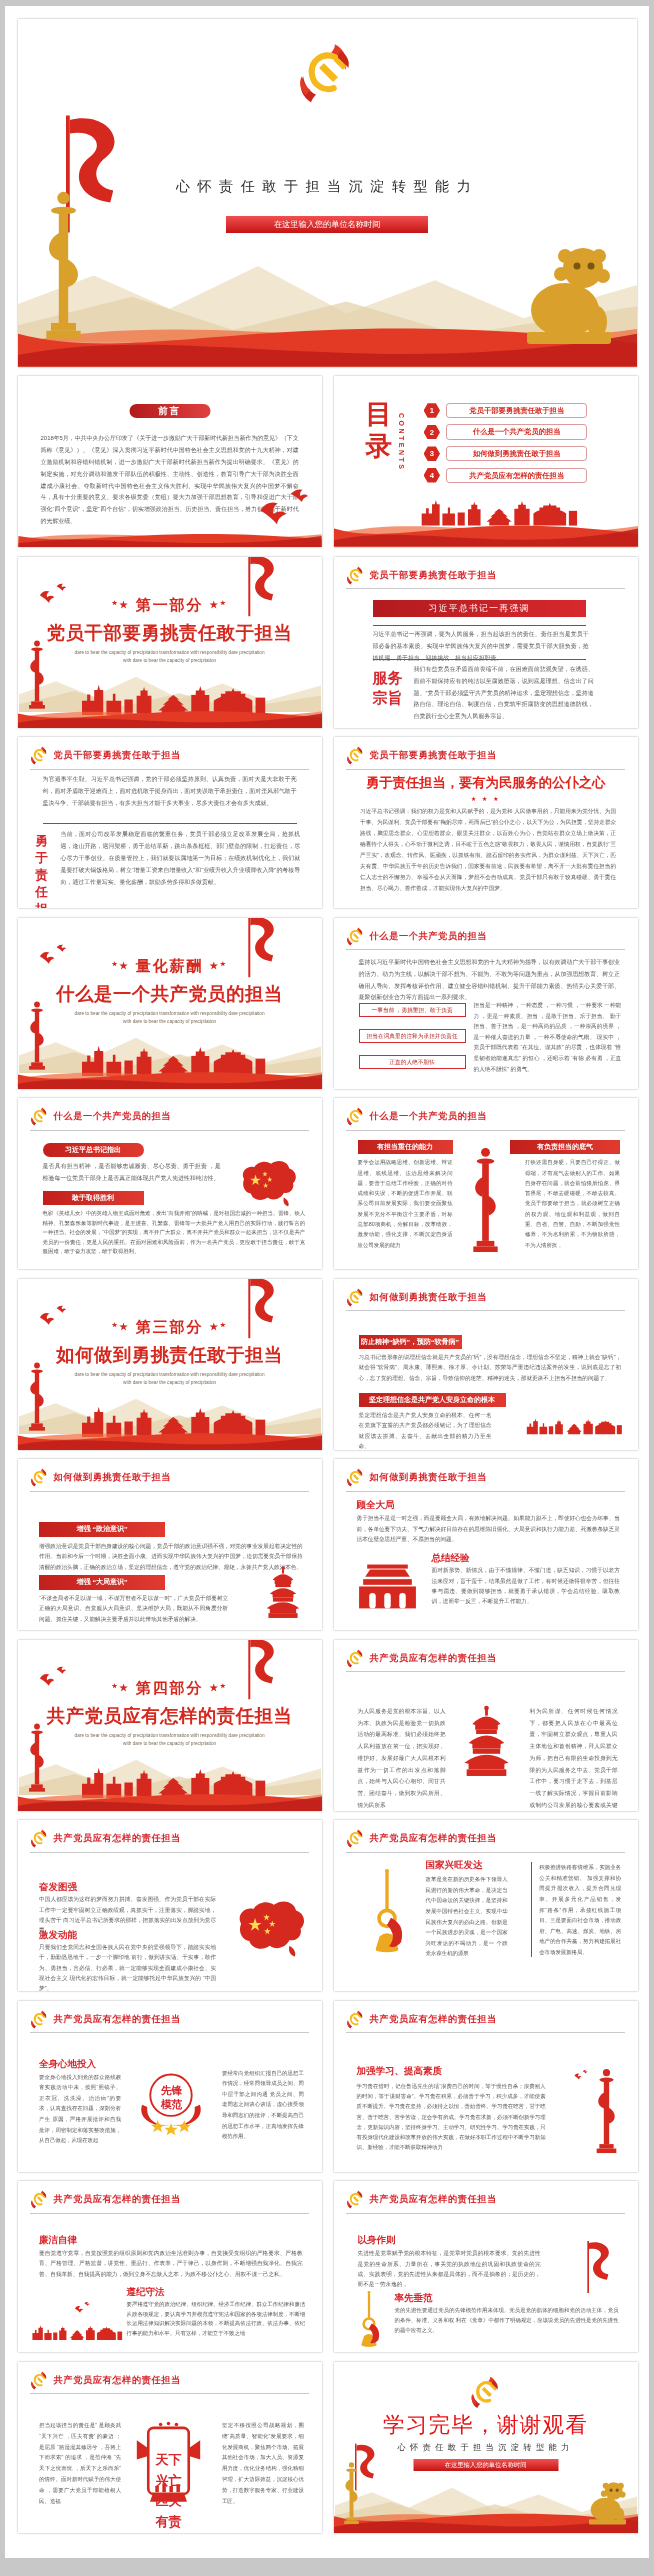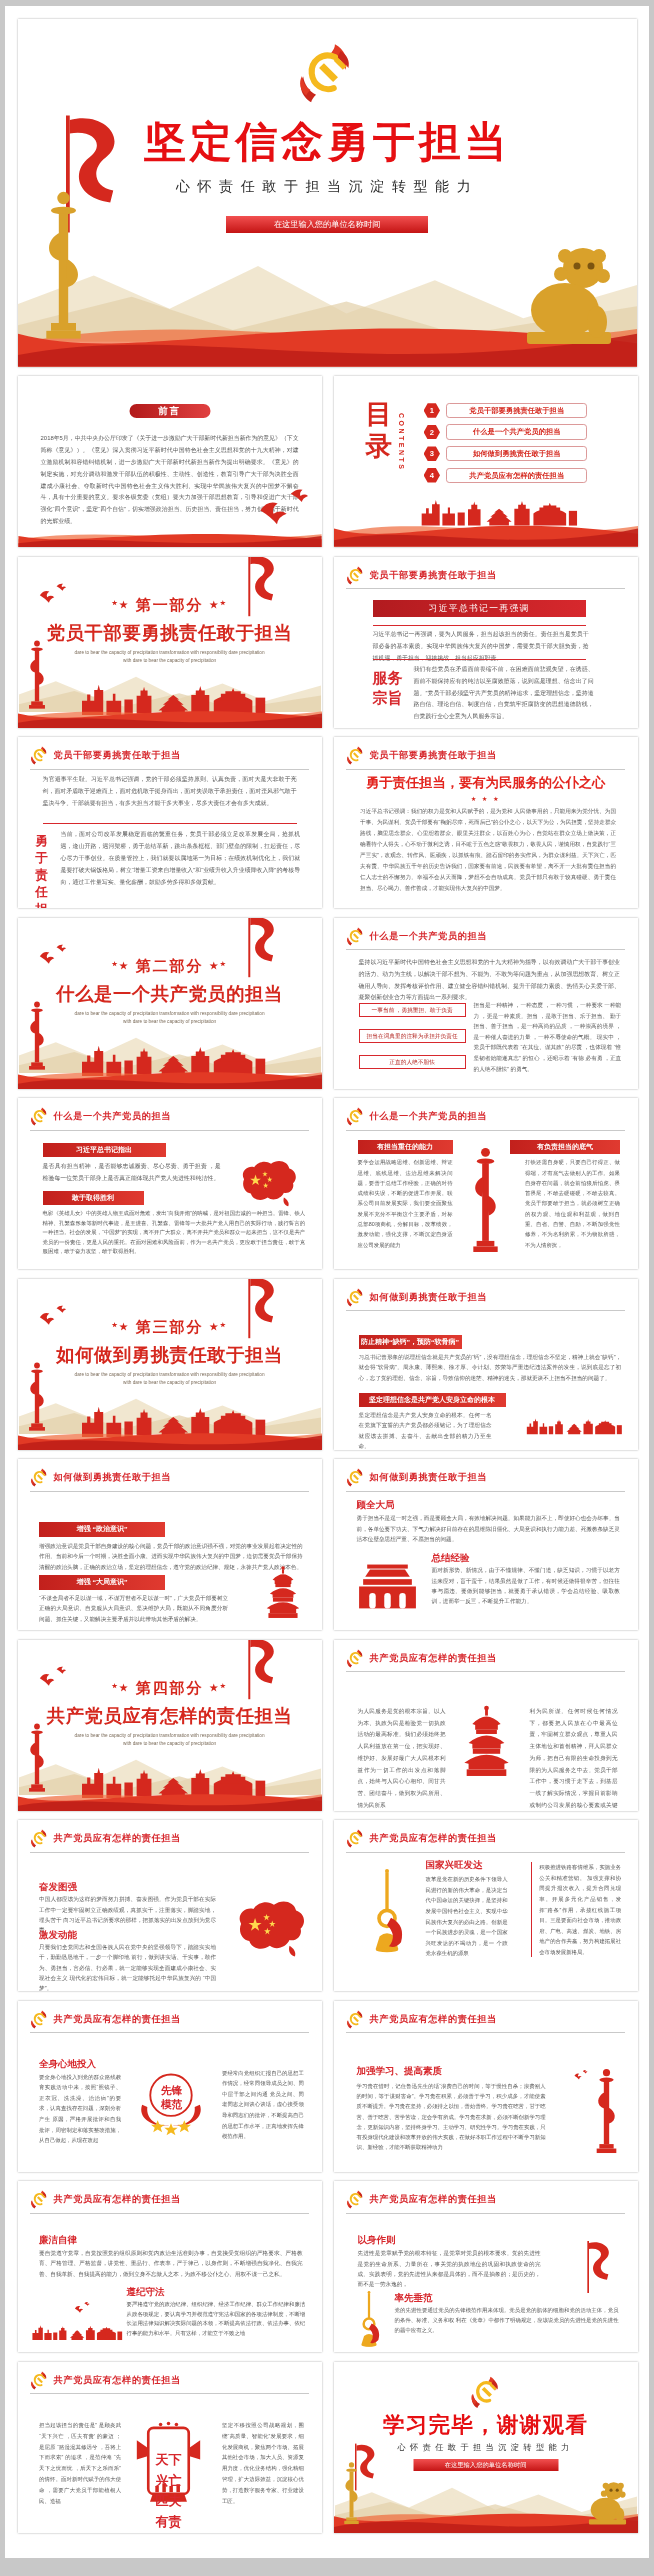--- a/index.html
+++ b/index.html
@@ -199,21 +199,20 @@
     </symbol>
   </defs>
 </svg>
 
 <div class="sheet">
 
   <div class="slide hero">
     <svg class="hero-emblem" viewBox="0 0 96 96" width="61" height="61">
         <use href="#emblem"></use>
       </svg>
-    <div class="hero-title">坚定信念勇于担当</div>
     <div class="hero-sub">心怀责任敢于担当沉淀转型能力</div>
     <div class="orgbtn">在这里输入您的单位名称时间</div>
     <svg class="abs land-mountains" viewBox="0 0 981 150" width="619" height="95">
         <use href="#mountains"></use>
       </svg>
     <svg class="abs land-silk" viewBox="0 0 981 120" width="619" height="76">
         <use href="#silk"></use>
       </svg>
     <svg class="abs land-flag red" viewBox="0 0 150 190" width="95" height="120">
         <use href="#flag"></use>
@@ -334,21 +333,21 @@
   </div>
 
   <div class="row">
     <div class="slide sm">
       <svg class="abs cv-flag red" viewBox="0 0 180 100" width="114" height="63">
           <use href="#flag"></use>
         </svg>
       <svg class="abs cv-doves red" viewBox="0 0 60 36" width="38" height="23">
           <use href="#doves"></use>
         </svg>
-      <div class="cv-part"><span class="st1">★</span><span class="st2">★</span> <span>第二部分</span> <span class="st2">★</span><span class="st1">★</span></div>
+      <div class="cv-part"><span class="st1">★</span><span class="st2">★</span> <span>量化薪酬</span> <span class="st2">★</span><span class="st1">★</span></div>
       <div class="cv-title">什么是一个共产党员的担当</div>
       <div class="cv-en"><span>dare to bear the capacity of precipitation transformation with responsibility dare precipitation</span><br><span>with dare to bear the capacity of precipitation</span></div>
       <svg class="abs cv-mts" viewBox="0 0 481 70" width="304" height="44">
           <use href="#mountains"></use>
         </svg>
       <svg class="abs cv-sky red" viewBox="0 0 330 72" width="208" height="45">
           <use href="#skyline"></use>
         </svg>
       <svg class="abs cv-silk" viewBox="0 0 481 52" width="304" height="33">
           <use href="#silk"></use>
@@ -375,21 +374,21 @@
   </div>
 
   <div class="row">
     <div class="slide sm">
       <div class="chead">
         <svg class="ico" viewBox="0 0 30 30" width="19" height="19">
             <use href="#emblem"></use>
           </svg>
         <div class="ttl">什么是一个共产党员的担当</div>
       </div>
-      <div class="rboxfill abs" style="top:45px;left:25px;width:123px;line-height:14px;">习近平总书记指出</div>
+      <div class="rboxfill abs" style="top:45px;left:25px;width:101px;line-height:14px;border-radius:7px;">习近平总书记指出</div>
       <div class="jp abs" style="top:63px;left:25px;right:101px;">是否具有担当精神 ，是否能够忠诚履责、尽心尽责、勇于担责 ，是检验每一位党员干部身上是否真正能体现共产党人先进性和纯洁性。</div>
       <div class="rboxfill abs" style="top:93px;left:25px;width:101px;line-height:14px;">敢于取得胜利</div>
       <div class="jp abs" style="top:111px;left:25px;right:16.4px;font-size:5.4px;line-height:1.75;">电影《英雄儿女》中的英雄人物王成面对危难，发出“向我开炮”的呐喊，是对祖国忠诚的一种担当。雷锋、铁人精神、孔繁森形象等新时代事迹，是王进喜、孔繁森、雷锋等一大批共产党人用自己的实际行动，践行誓言的一种担当。社会的发展，“中国梦”的实现，离不开广大群众，离不开共产党员和群众一起来担当，这不仅是共产党员的一份责任，更是人民的重托。在面对困难和风险面前，作为一名共产党员，更应敢于担当责任，敢于克服困难，敢于奋力攻坚，敢于取得胜利。</div>
       <svg class="abs red" style="top:57px;right:16.4px;width:76px;height:54px;" viewBox="0 0 120 86" width="76" height="54">
           <use href="#chinamap"></use>
         </svg>
     </div>
     <div class="slide sm">
       <div class="chead">
         <svg class="ico" viewBox="0 0 30 30" width="19" height="19">
@@ -637,21 +636,21 @@
       <svg class="abs" style="top:58px;left:115px;width:71px;height:88px;" viewBox="0 0 112 140" width="71" height="88">
           <use href="#badgeframe"></use>
         </svg>
       <div class="abs sidebig" style="top:88px;left:134px;width:34px;font-size:13px;text-align:center;line-height:1.6;"><span>天下兴亡</span><br><span>匹夫有责</span></div>
       <div class="jp abs" style="top:58px;right:17.7px;width:82px;font-size:5.4px;line-height:2.0;">坚定不移按照公司战略规划，围绕“高质量、智能化”发展要求，细化发展商机，聚焦两个市场、拓展其他社会市场，加大人员、资源复用力度，优化业务结构，强化精细管理，扩大边际效益，沉淀核心优势，打造数字服务专家、行业建设工匠。</div>
     </div>
     <div class="slide sm">
       <svg class="abs" style="top:14px;left:50%;transform:translateX(-50%);width:33px;height:33px;" viewBox="0 0 52 52" width="33" height="33">
           <use href="#emblem"></use>
         </svg>
-      <div class="abs" style="top:48px;width:100%;text-align:center;font-size:21.5px;font-weight:bold;color:#e60f12;letter-spacing:1.3px;">学习完毕，谢谢观看</div>
+      <div class="abs" style="top:48px;width:100%;text-align:center;font-size:21.5px;font-weight:normal;color:#e60f12;letter-spacing:1.3px;">学习完毕，谢谢观看</div>
       <div class="abs" style="top:80px;width:100%;text-align:center;font-size:8.2px;color:#333;letter-spacing:4.4px;font-family:'Liberation Serif',serif;">心怀责任敢于担当沉淀转型能力</div>
       <div class="orgbtn" style="top:97px;width:145px;line-height:12.6px;font-size:6.3px;">在这里输入您的单位名称时间</div>
       <svg class="abs" style="left:0;bottom:10px;width:100%;height:44px;" viewBox="0 0 481 70" width="304" height="44">
           <use href="#mountains"></use>
         </svg>
       <svg class="abs" style="left:0;bottom:0;width:100%;height:38px;" viewBox="0 0 481 60" width="304" height="38">
           <use href="#silk"></use>
         </svg>
       <svg class="abs red" style="left:17.7px;bottom:42px;width:38px;height:48px;" viewBox="0 0 60 76" width="38" height="48">
           <use href="#flag"></use>

